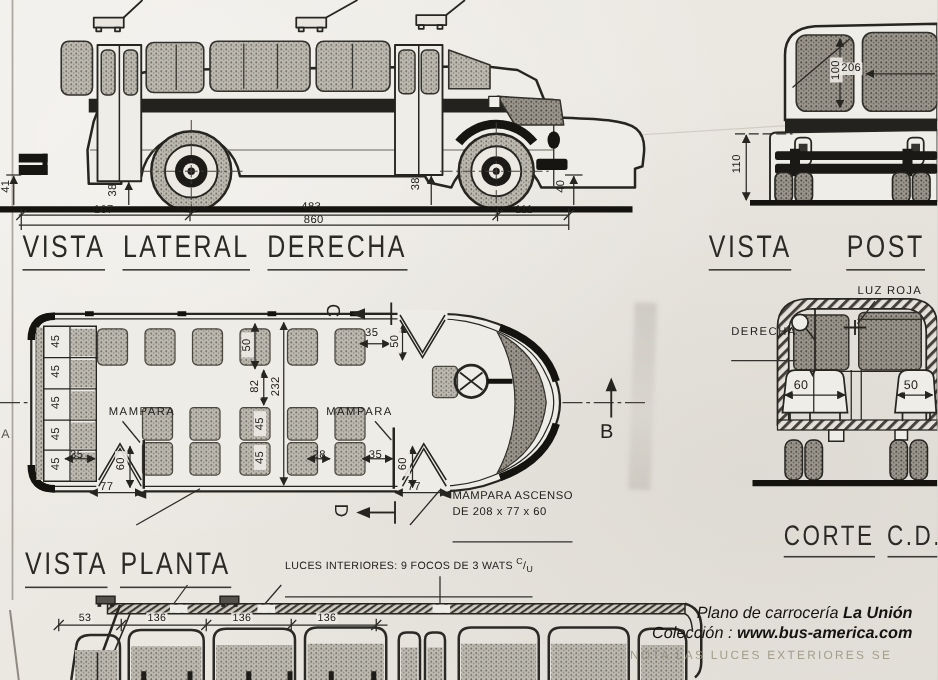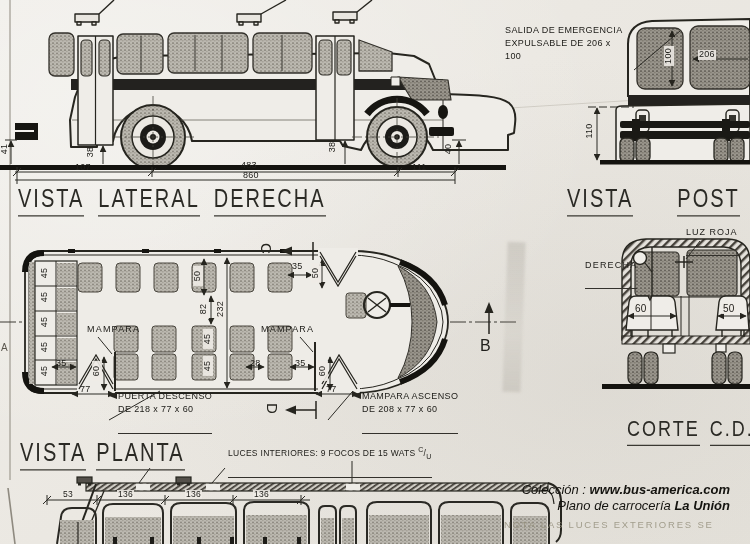--- a/index.html
+++ b/index.html
@@ -445,27 +445,22 @@
 </div>
 <div class="lab rot" style="left:-4px;top:144px">41</div>
 <div class="lab rot" style="left:82px;top:147px">38</div>
 <div class="lab rot" style="left:324px;top:142px">38</div>
 <div class="lab rot" style="left:440px;top:144px">40</div>
 <div class="lab" style="left:75px;top:163px">107</div>
 <div class="lab" style="left:241px;top:161px">483</div>
 <div class="lab" style="left:243px;top:171px">860</div>
 <div class="lab" style="left:412px;top:163px">111</div>
 
-<div class="note" style="left:505px;top:24px">
-  <div>SALIDA DE EMERGENCIA</div>
-  <div>EXPULSABLE DE 206 x</div>
-  <div>100</div>
-</div>
 <div class="lab rot bgp" style="left:659px;top:51px">100</div>
-<div class="lab bgp" style="left:698px;top:50px">206</div>
+<div class="lab bgp" style="left:672px;top:50px">206</div>
 <div class="lab rot" style="left:581px;top:126px">110</div>
 <div class="ttl" style="left:567px;top:184px">
   <span class="uw" style="margin-right:44px">VISTA</span><span class="uw">POST</span>
 </div>
 
 <div class="lab rot" style="left:36px;top:268px">45</div>
 <div class="lab rot" style="left:36px;top:292px">45</div>
 <div class="lab rot" style="left:36px;top:317px">45</div>
 <div class="lab rot" style="left:36px;top:342px">45</div>
 <div class="lab rot" style="left:36px;top:366px">45</div>
@@ -478,49 +473,45 @@
 <div class="lab rot bgp" style="left:306px;top:268px">50</div>
 <div class="lab" style="left:87px;top:325px;letter-spacing:1.2px">MAMPARA</div>
 <div class="lab" style="left:261px;top:325px;letter-spacing:1.2px">MAMPARA</div>
 <div class="lab" style="left:56px;top:359px">35</div>
 <div class="lab rot bgp" style="left:87px;top:366px">60</div>
 <div class="lab" style="left:80px;top:385px">77</div>
 <div class="lab" style="left:250px;top:359px">28</div>
 <div class="lab" style="left:295px;top:359px">35</div>
 <div class="lab rot bgp" style="left:313px;top:366px">60</div>
 <div class="lab" style="left:326px;top:385px">77</div>
-<div class="note" style="left:118px;top:390px">
-  <div>PUERTA DESCENSO</div>
-  <div class="un">DE 218 x 77 x 60</div>
-</div>
 <div class="note" style="left:362px;top:390px">
   <div>MAMPARA ASCENSO</div>
   <div class="un">DE 208 x 77 x 60</div>
 </div>
 <div class="secletter" style="left:261px;top:240px">C</div>
 <div class="secletter" style="left:267px;top:400px">D</div>
 <div class="lab" style="left:480px;top:337px;font-size:16px">B</div>
 <div class="lab" style="left:1px;top:342px;font-size:10px;color:#5a564e">A</div>
 <div class="ttl" style="left:20px;top:438px">
   <span class="uw" style="margin-right:10px">VISTA</span><span class="uw">PLANTA</span>
 </div>
 
 <div class="lab un" style="left:686px;top:228px;letter-spacing:1px">LUZ ROJA</div>
 <div class="lab un" style="left:585px;top:261px;letter-spacing:1.2px">DERECHA</div>
 <div class="lab bgp" style="left:634px;top:303px;font-size:10px">60</div>
 <div class="lab bgp" style="left:722px;top:303px;font-size:10px">50</div>
 <div class="ttl" style="left:627px;top:416px;font-size:18px">
   <span class="uw" style="margin-right:10px">CORTE</span><span class="uw">C.D.</span>
 </div>
 
-<div class="lab un" style="left:228px;top:446px;font-size:8.5px"><span>LUCES INTERIORES: 9 FOCOS DE 15 WATS</span> <sup>C</sup>/<sub>U</sub></div>
+<div class="lab un" style="left:228px;top:446px;font-size:8.5px"><span>LUCES INTERIORES: 9 FOCOS DE 3 WATS</span> <sup>C</sup>/<sub>U</sub></div>
 <div class="lab bgp" style="left:62px;top:490px;font-size:8.5px">53</div>
 <div class="lab bgp" style="left:117px;top:490px;font-size:8.5px">136</div>
 <div class="lab bgp" style="left:185px;top:490px;font-size:8.5px">136</div>
 <div class="lab bgp" style="left:253px;top:490px;font-size:8.5px">136</div>
 
 <div class="footer-credit">
+  <div><span>Plano de carrocería </span><b>La Unión</b></div>
   <div><span>Colección : </span><b>www.bus-america.com</b></div>
-  <div><span>Plano de carrocería </span><b>La Unión</b></div>
 </div>
 <div class="nota" style="left:504px;top:519px">NOTA  LAS  LUCES  EXTERIORES  SE</div>
 
 </div>
 
 </body></html>

